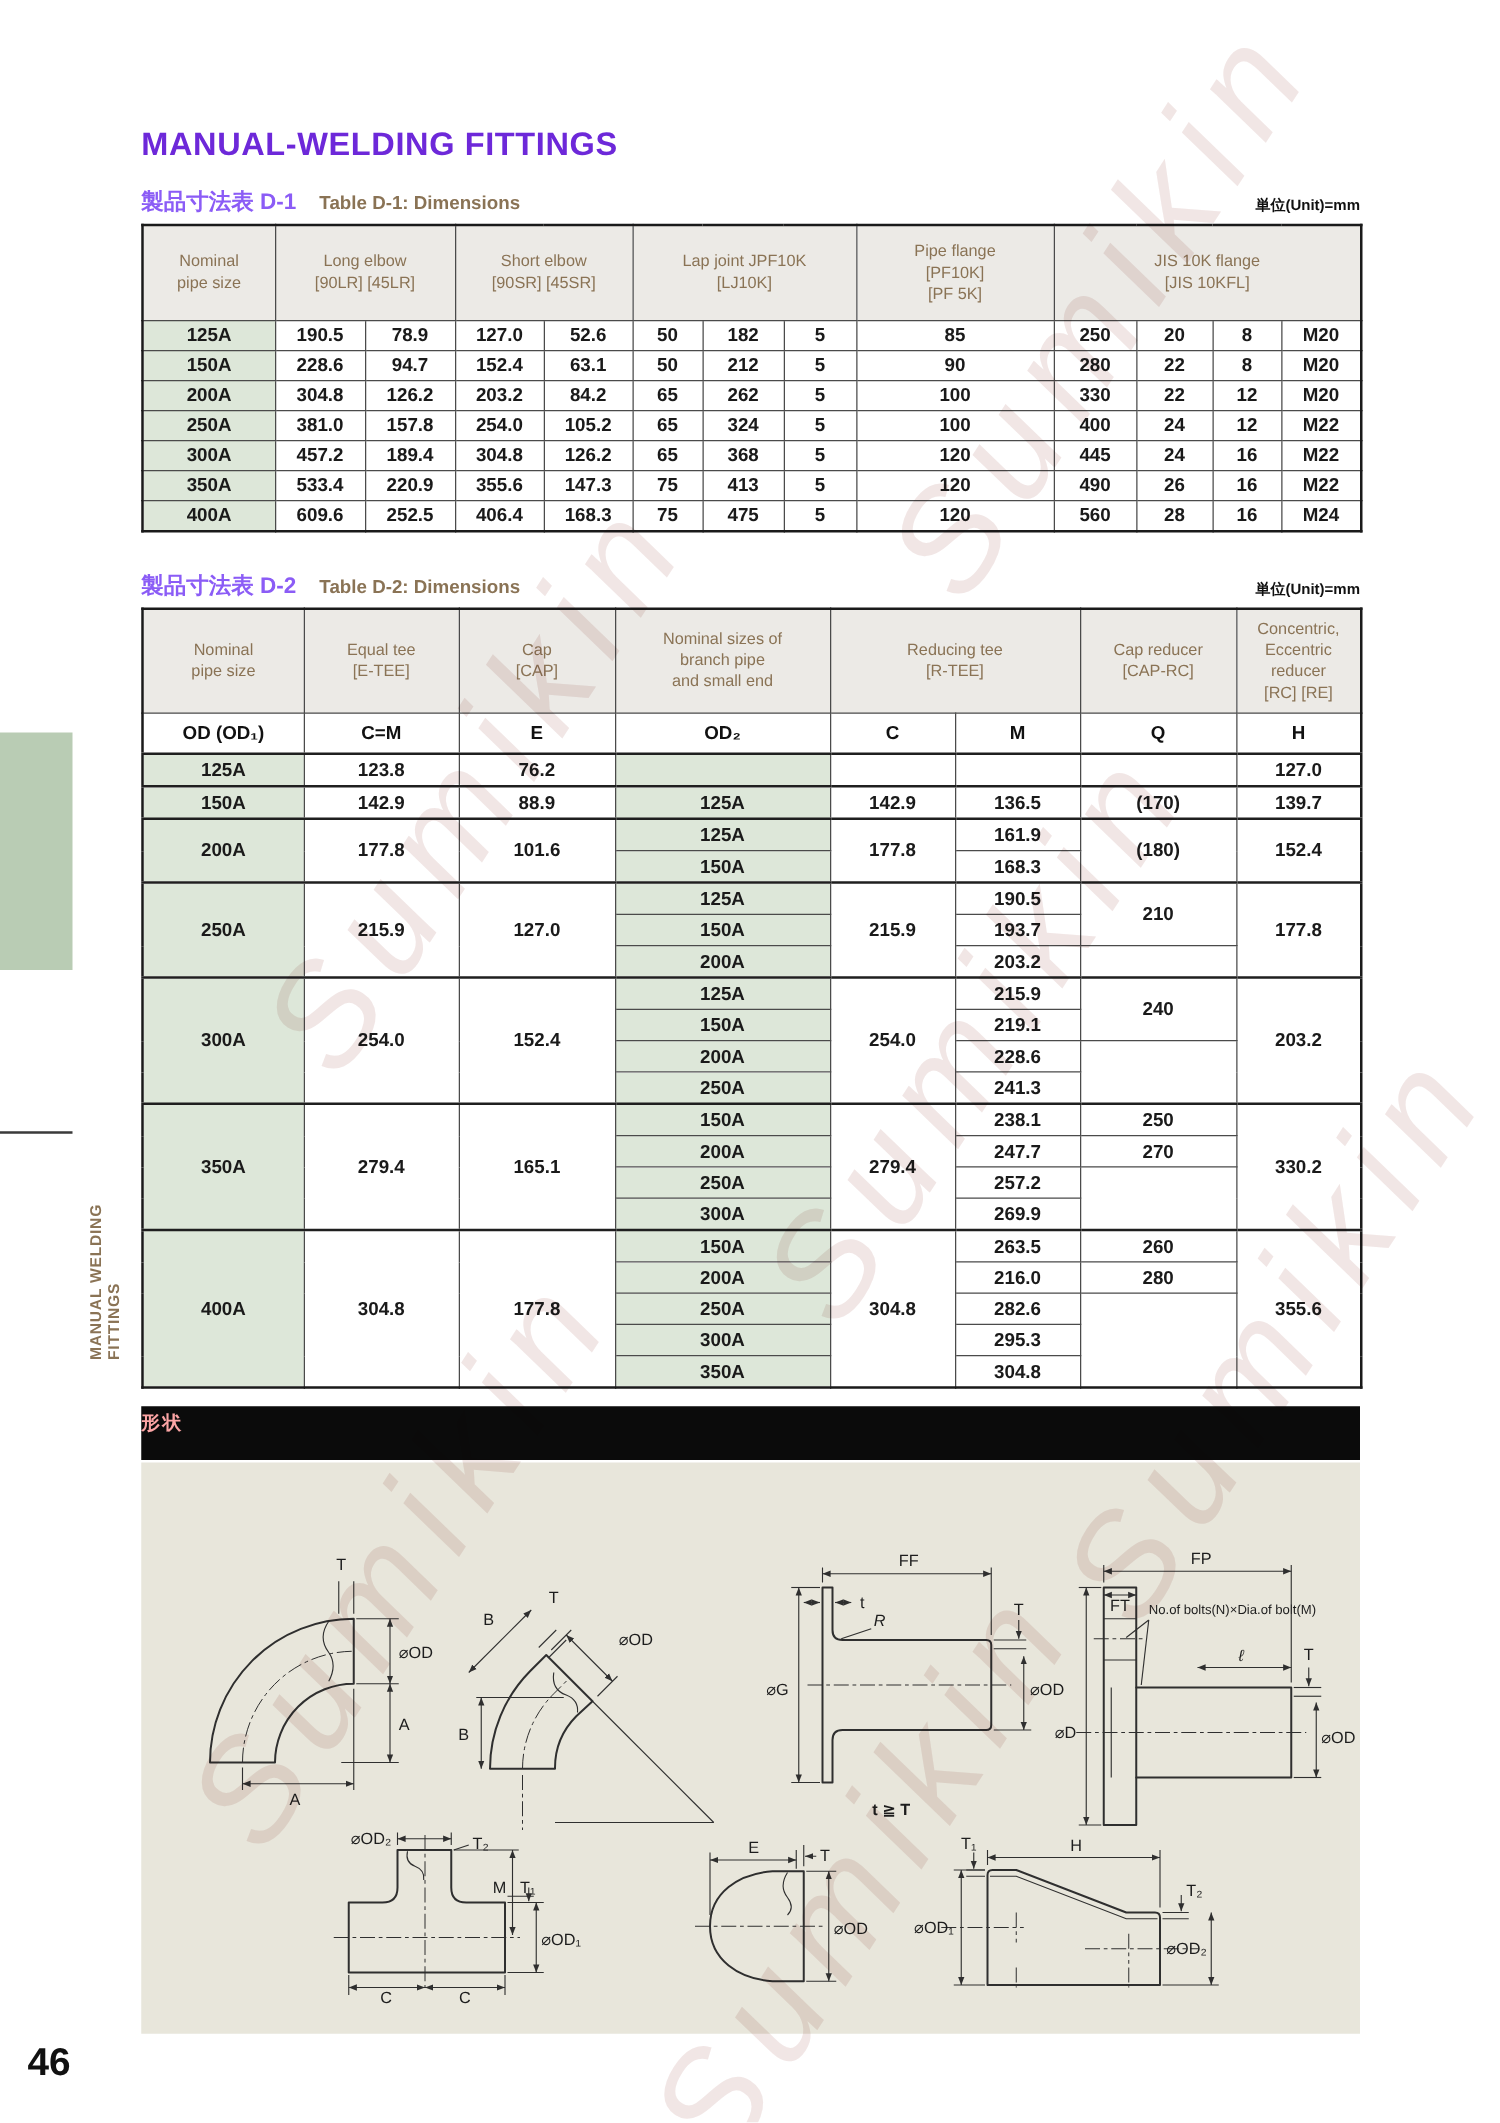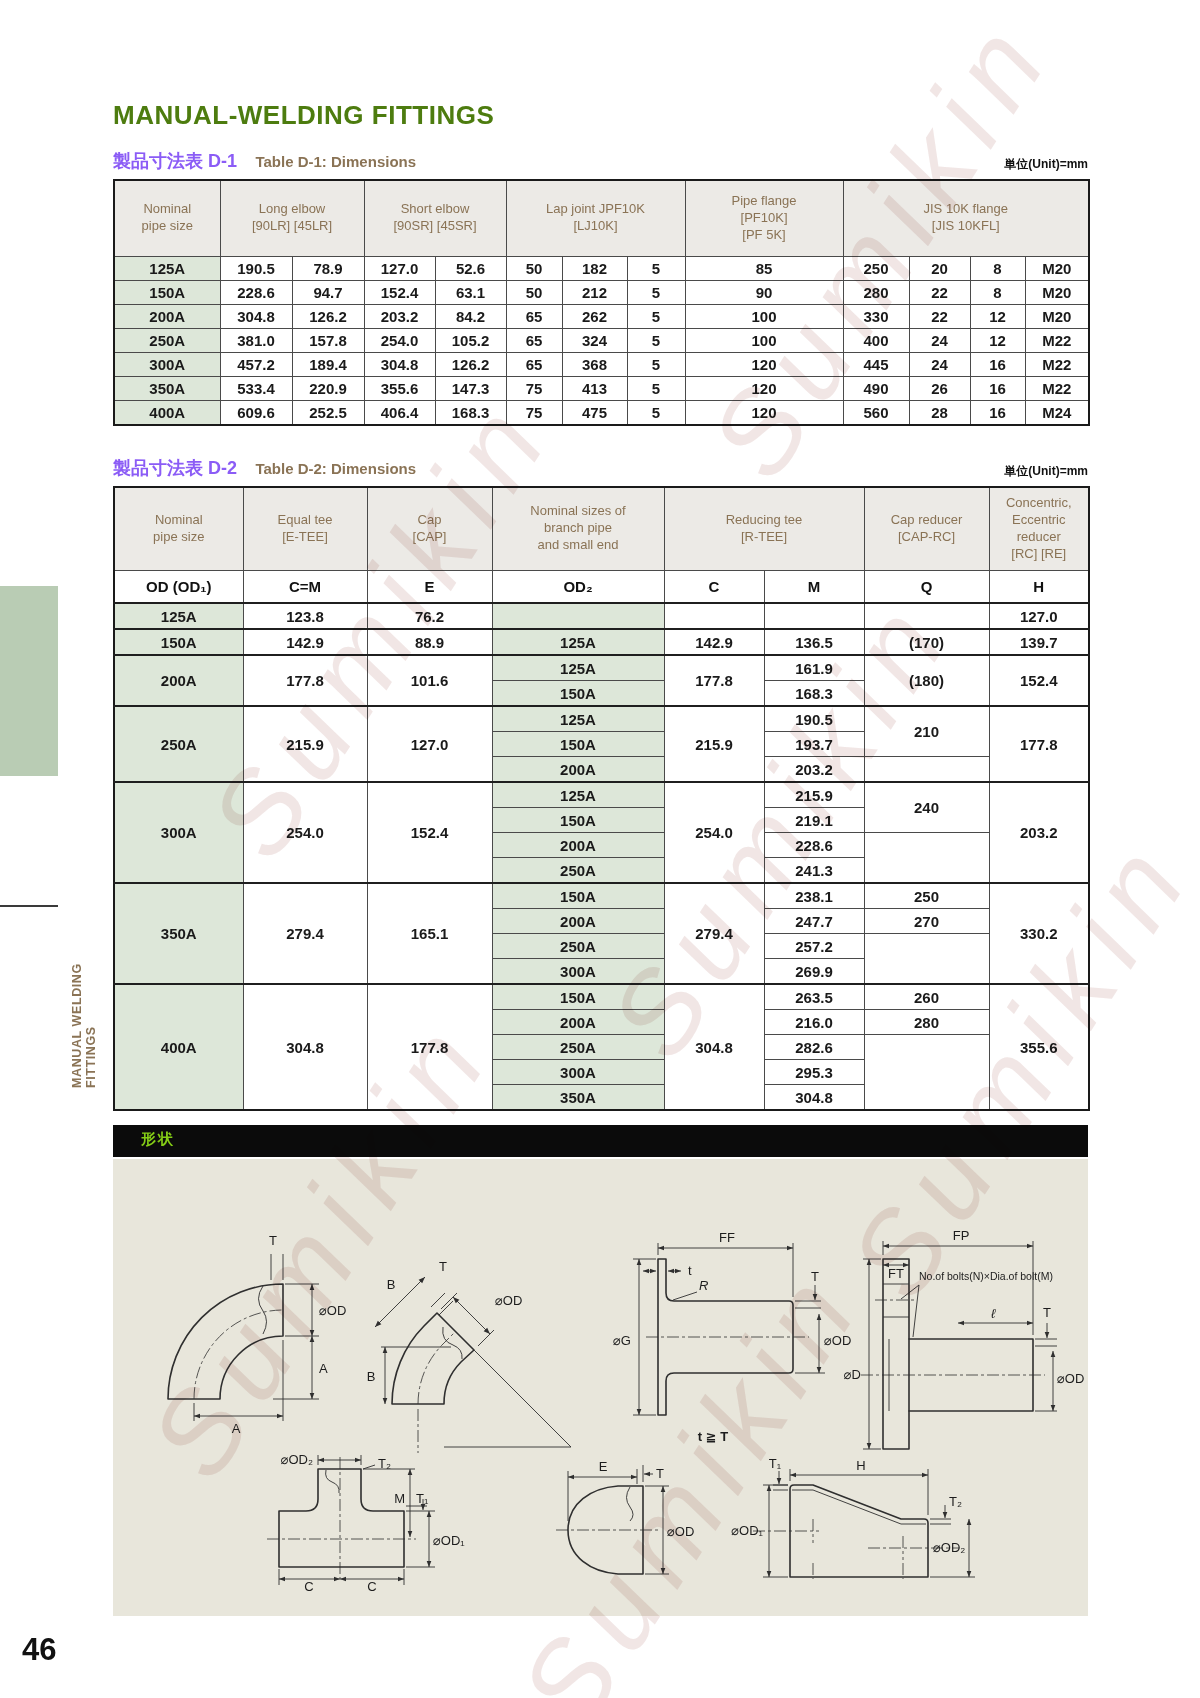--- a/index.html
+++ b/index.html
@@ -14,42 +14,42 @@
   
   .side-green{position:absolute;left:0;top:586px;width:58px;height:190px;background:#b9ccb4;}
   .side-rule{position:absolute;left:0;top:905px;width:58px;height:2px;background:#3a3a3a;}
   .side-label{position:absolute;left:70px;top:912px;height:176px;width:20px;
       writing-mode:vertical-rl;transform:rotate(180deg);font-size:12.5px;
       color:#8a7355;letter-spacing:.6px;font-weight:bold;}
   .pageno{position:absolute;left:22px;top:1632px;font-size:31px;font-weight:bold;color:#111;}
 
   
   .main{position:absolute;left:113px;top:0;width:975px;}
-  .doc-title{margin-top:100px;font-size:26px;font-weight:bold;color:#4d7c0f;letter-spacing:.5px;}
+  .doc-title{margin-top:100px;font-size:26px;font-weight:bold;color:#6d28d9;letter-spacing:.5px;}
 
   .caption-row{display:flex;align-items:flex-end;justify-content:space-between;margin-top:18px;margin-bottom:6px;}
   .cap-jp{font-size:18px;font-weight:bold;color:#8b5cf6;}
   .cap-en{font-size:15px;color:#8a7355;margin-left:14px;font-weight:bold;}
   .unit{font-size:12px;color:#111;font-weight:bold;}
 
   table{border-collapse:collapse;table-layout:fixed;width:975px;border:2px solid #1a1a1a;}
   th,td{border:1px solid #4a4a4a;text-align:center;vertical-align:middle;overflow:hidden;}
   th.grp{background:#eceae6;color:#8a7355;font-weight:normal;font-size:13px;line-height:1.3;padding:4px 2px;}
   th.grp .g-name,th.grp .g-sub{white-space:pre-line;display:block;}
   tr.colrow th{background:#ffffff;color:#111;font-size:15px;font-weight:bold;height:29px;}
   td{font-size:15px;font-weight:bold;height:23px;padding:0 4px;background:#ffffff;}
   td.green{background:#dde7d9;}
   #table1 tr.hgrp{height:76px;}
   #table2 tr.hgrp{height:84px;}
   #table2 td{height:24px;}
   #table2 tr.blk td{border-top:2px solid #1f1f1f;}
   #table2 tr.sub td{border-top:1px solid #777;}
 
-  .shape-bar{margin-top:14px;background:#0b0b0b;color:#84cc16;font-size:15px;
-      font-weight:bold;height:32px;line-height:27px;padding-left:28px;letter-spacing:2px;}
+  .shape-bar{margin-top:14px;background:#0b0b0b;color:#fca5a5;font-size:15px;
+      font-weight:bold;height:43px;line-height:27px;padding-left:0;letter-spacing:2px;}
   .drawings{margin-top:2px;width:975px;height:457px;background:#e8e6db;}
 
   .oline{fill:none;stroke:#2f2f2f;stroke-width:1.6;stroke-linejoin:round;stroke-linecap:round;}
   .thin{fill:none;stroke:#2f2f2f;stroke-width:0.9;}
   .dim{fill:none;stroke:#2f2f2f;stroke-width:0.9;marker-start:url(#ar);marker-end:url(#ar);}
   .dime{fill:none;stroke:#2f2f2f;stroke-width:0.9;marker-end:url(#ar);}
   .cl{fill:none;stroke:#2f2f2f;stroke-width:0.8;stroke-dasharray:12 3 3 3;}
   .dimtxt{font-family:"Liberation Sans","DejaVu Sans",sans-serif;font-size:13px;fill:#1d1d1d;}
   .dimtxt.small{font-size:10.5px;}
 </style>

